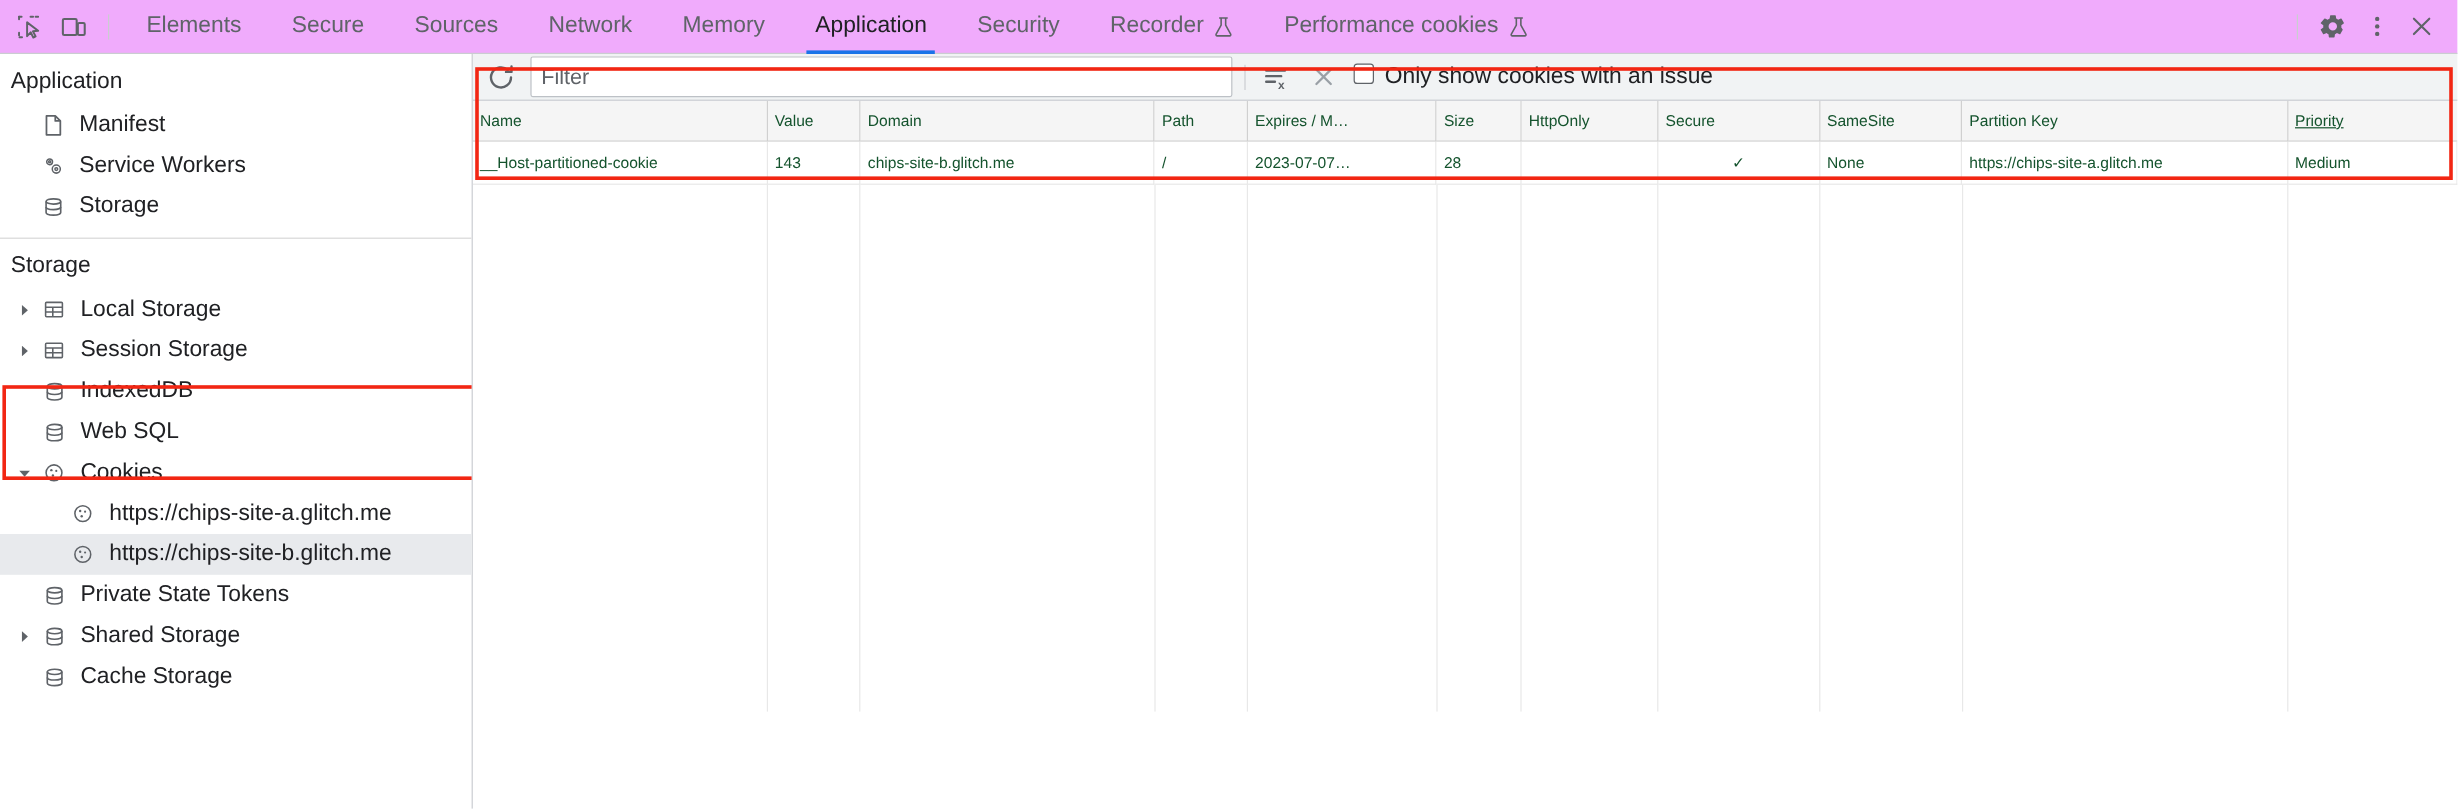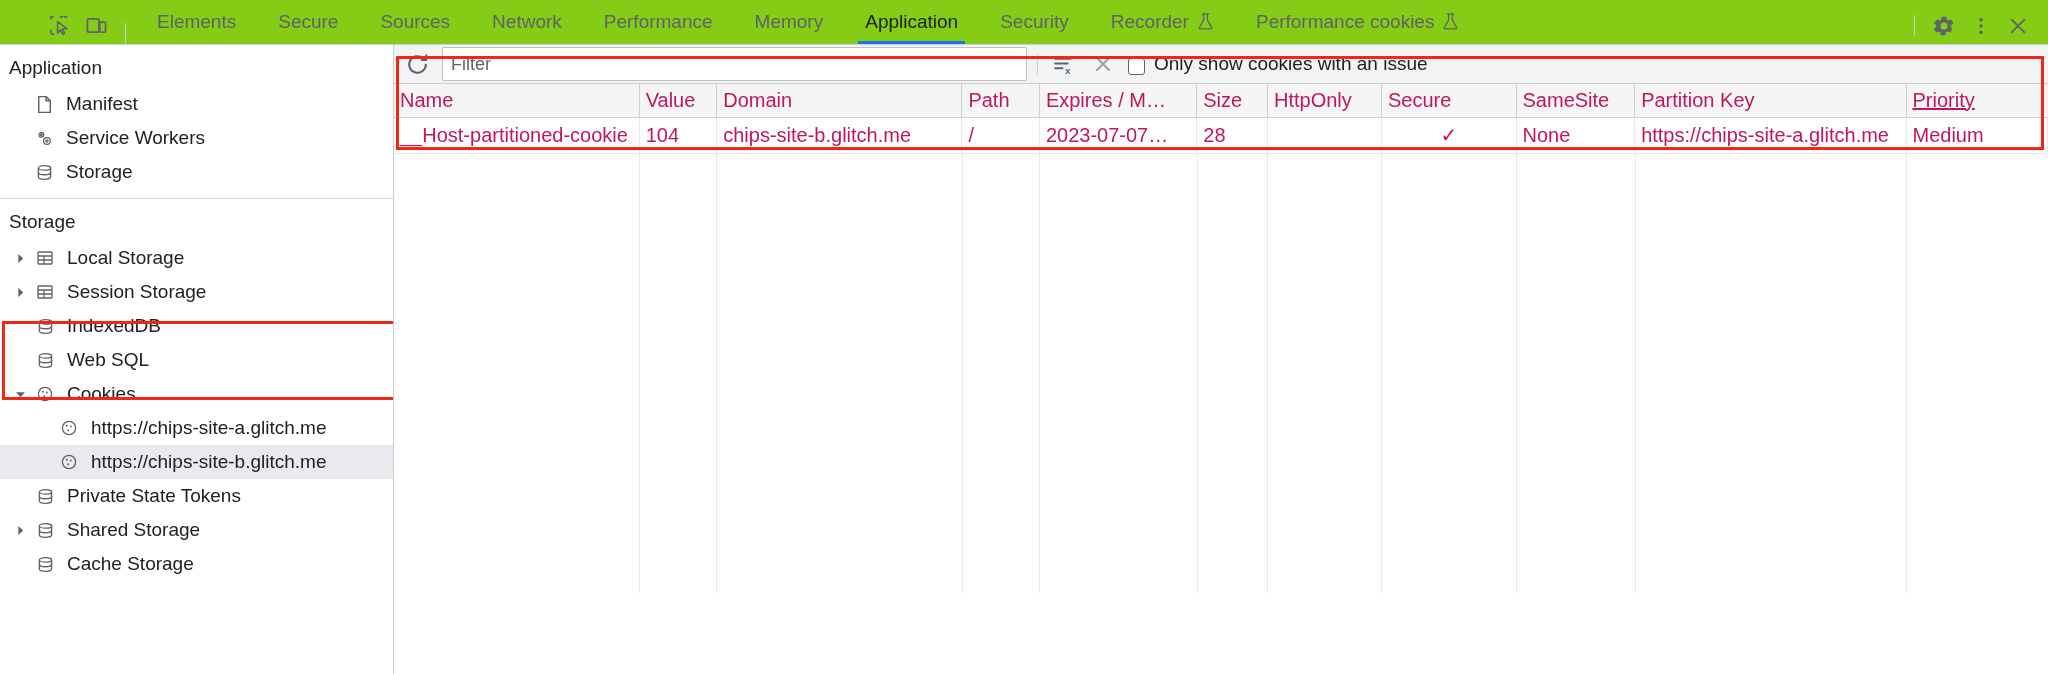--- a/index.html
+++ b/index.html
@@ -8,26 +8,25 @@
     width: 2048px; height: 674px;
     background: #ffffff;
     font-family: "Liberation Sans", sans-serif;
     -webkit-font-smoothing: antialiased;
     overflow: hidden;
   }
 
   
   .tabbar {
     display: flex;
-    align-items: flex-end;
+    align-items: center;
     height: 45px;
-    background: #84cc16;
+    background: #f0abfc;
     border-bottom: 1px solid #cacdd1;
     position: relative;
-    padding-left: 35px;
   }
   .tb-icon-btn {
     width: 37px; height: 37px;
     display: flex; align-items: center; justify-content: center;
     flex: 0 0 auto;
   }
   .tb-icon-btn:first-child { margin-left: 6px; }
   .tb-sep {
     width: 1px; height: 21px;
     background: #cacdd1;
@@ -162,21 +161,21 @@
     outline: none;
   }
   .filter-input::placeholder { color: #5f6368; opacity: 1; }
   .fb-sep {
     width: 1px; height: 21px;
     background: #cacdd1;
     flex: 0 0 auto;
   }
   .fb-checkline {
     display: flex;
-    align-items: flex-end;
+    align-items: flex-start;
     gap: 9px;
     font-size: 19px;
     color: #202124;
     white-space: nowrap;
   }
   .checkbox {
     width: 17px; height: 17px;
     border: 1.6px solid #5f6368;
     border-radius: 3px;
     background: #fff;
@@ -186,22 +185,22 @@
   
   .table-wrap {
     flex: 1 1 auto;
     position: relative;
     overflow: hidden;
   }
   table.cookies {
     width: 100%;
     border-collapse: collapse;
     table-layout: fixed;
-    font-size: 20px;
-    color: #be185d;
+    font-size: 13px;
+    color: #14532d;
   }
   table.cookies th {
     background: #f5f5f5;
     font-weight: normal;
     text-align: left;
     height: 33px;
     padding: 0 6px;
     border-right: 1px solid #d0d0d0;
     border-bottom: 1px solid #d0d0d0;
     white-space: nowrap;
@@ -271,23 +270,20 @@
       <span>Elements</span>
     </div>
     <div class="tab">
       <span>Secure</span>
     </div>
     <div class="tab">
       <span>Sources</span>
     </div>
     <div class="tab">
       <span>Network</span>
-    </div>
-    <div class="tab">
-      <span>Performance</span>
     </div>
     <div class="tab">
       <span>Memory</span>
     </div>
     <div class="tab active">
       <span>Application</span>
     </div>
     <div class="tab">
       <span>Security</span>
     </div>
@@ -596,21 +592,21 @@
             <th>HttpOnly</th>
             <th>Secure</th>
             <th>SameSite</th>
             <th>Partition Key</th>
             <th>Priority</th>
           </tr>
         </thead>
         <tbody>
           <tr>
             <td>__Host-partitioned-cookie</td>
-            <td>104</td>
+            <td>143</td>
             <td>chips-site-b.glitch.me</td>
             <td>/</td>
             <td>2023-07-07…</td>
             <td>28</td>
             <td></td>
             <td class="center">✓</td>
             <td>None</td>
             <td>https://chips-site-a.glitch.me</td>
             <td>Medium</td>
           </tr>

